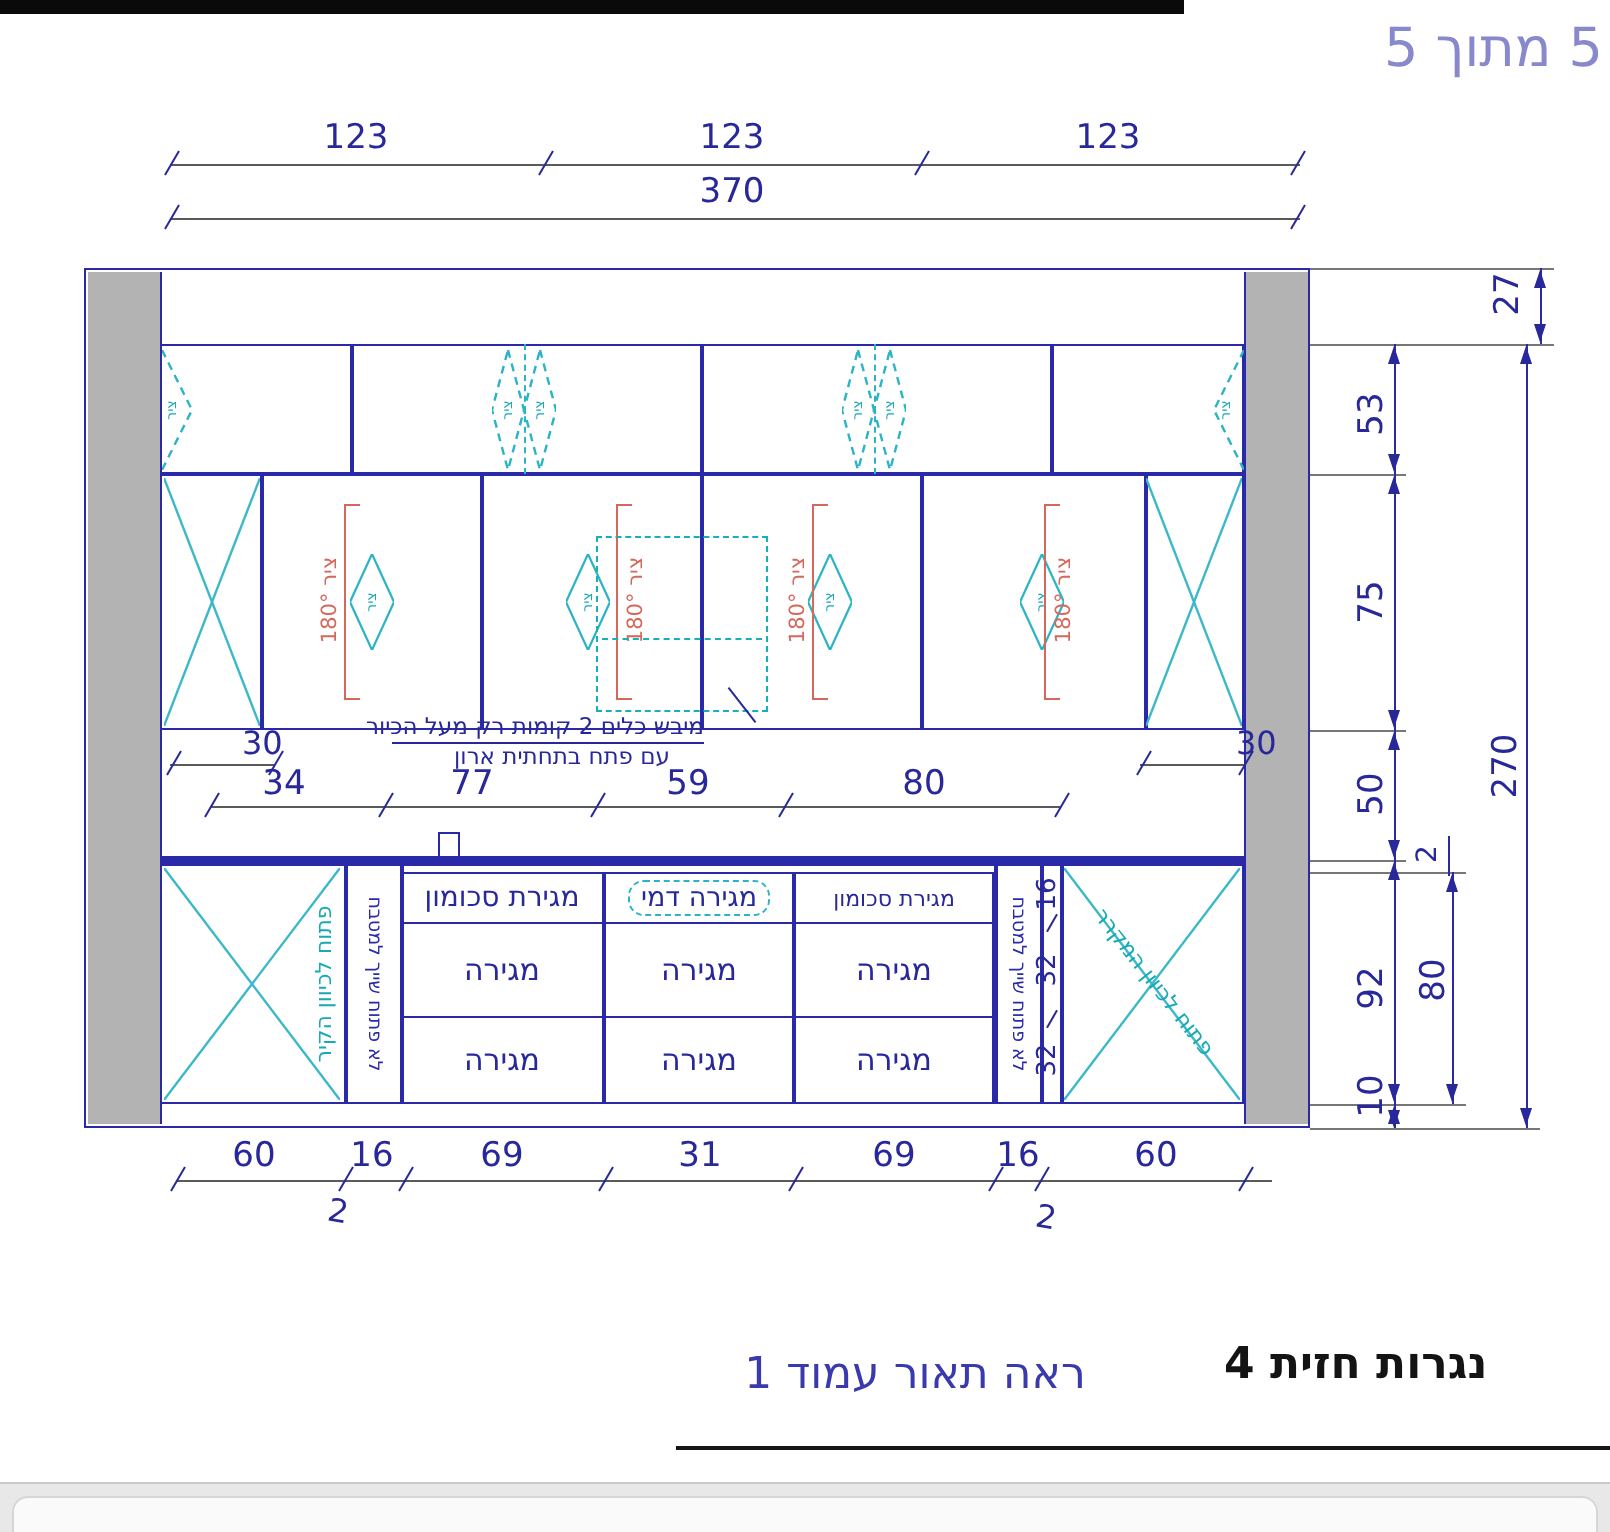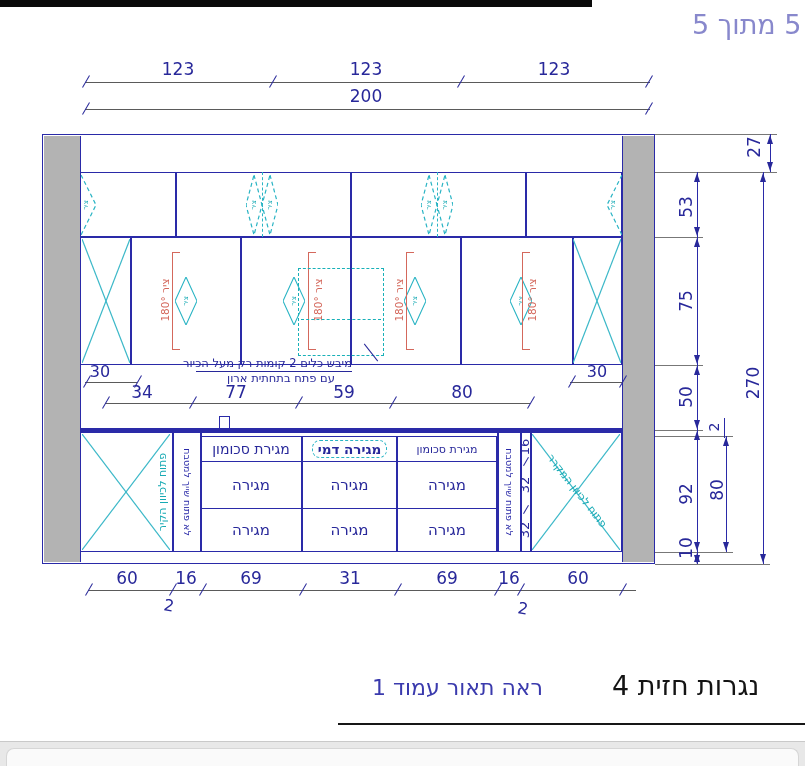--- a/index.html
+++ b/index.html
@@ -1,20 +1,20 @@
 <!DOCTYPE html>
 <html><head>
 <meta charset="utf-8">
 <style>
   html,body{margin:0;padding:0;background:#fff;}
   #canvas{position:relative;width:805px;height:766px;background:#fff;overflow:hidden;
           font-family:"DejaVu Sans",sans-serif;}
   .abs{position:absolute;}
   .dim{position:absolute;color:#28289a;font-size:17px;white-space:nowrap;text-align:center;}
-  .dimS{position:absolute;color:#28289a;font-size:16px;white-space:nowrap;text-align:center;}
+  .dimS{position:absolute;color:#28289a;font-size:16px;white-space:nowrap;text-align:left;margin-left:36px;}
   .gline{position:absolute;border-top:1.5px solid #5a5a5a;}
   .nline{position:absolute;background:#2a2aa8;}
   .tick{position:absolute;width:14px;border-top:1.7px solid #28289a;transform:rotate(-60deg);}
   .vdim{position:absolute;color:#28289a;font-size:17px;white-space:nowrap;
         transform:translate(-50%,-50%) rotate(-90deg);}
   .wall{position:absolute;background:#b3b3b3;}
   .boxn{position:absolute;border:1.6px solid #2a2aa8;box-sizing:border-box;}
   .divider{position:absolute;width:1.6px;background:#2a2aa8;}
   .dashv{position:absolute;width:0;border-left:1.2px dashed #2ab4c4;}
   .hingeT{position:absolute;color:#17aab4;font-size:7px;white-space:nowrap;
@@ -47,21 +47,21 @@
   <div class="abs" style="left:692px;top:9px;font-size:27px;color:#8888cc;direction:rtl;white-space:nowrap;">5 מתוך 5</div>
 
   <div class="dim" style="left:158px;top:59px;width:40px;">123</div>
   <div class="dim" style="left:346px;top:59px;width:40px;">123</div>
   <div class="dim" style="left:534px;top:59px;width:40px;">123</div>
   <div class="gline" style="left:85px;top:82px;width:565px;"></div>
   <div class="tick" style="left:79px;top:81px;"></div>
   <div class="tick" style="left:266px;top:81px;"></div>
   <div class="tick" style="left:454px;top:81px;"></div>
   <div class="tick" style="left:642px;top:81px;"></div>
-  <div class="dim" style="left:346px;top:86px;width:40px;">200</div>
+  <div class="dim" style="left:346px;top:86px;width:40px;">370</div>
   <div class="gline" style="left:85px;top:109px;width:565px;"></div>
   <div class="tick" style="left:79px;top:108px;"></div>
   <div class="tick" style="left:642px;top:108px;"></div>
 
   <div class="boxn" style="left:42px;top:134px;width:613px;height:430px;"></div>
   <div class="wall" style="left:44px;top:136px;width:36px;height:426px;border-right:1.6px solid #2a2aa8;"></div>
   <div class="wall" style="left:622px;top:136px;width:31px;height:426px;border-left:1.6px solid #2a2aa8;"></div>
 
 
   <div class="boxn" style="left:80px;top:172px;width:542px;height:65px;"></div>
@@ -181,21 +181,21 @@
 
   <span class="stripnote" style="left:187px;top:492px;">לא פתוח שייך למטבח</span>
 
   <div class="drawcol" style="left:200px;top:436px;width:102px;height:116px;">
     <div class="drow" style="height:25px;font-size:14px;">מגירת סכומון</div>
     <div class="drow" style="height:47px;font-size:15px;">מגירה</div>
     <div class="drow" style="height:41px;font-size:15px;border-bottom:none;">מגירה</div>
   </div>
   <div class="drawcol" style="left:302px;top:436px;width:95px;height:116px;">
     <div class="drow" style="height:25px;font-size:13.5px;">
-      <span style="border:1.3px dashed #2ab4c4;border-radius:8px;padding:0 5px;font-weight:bold;">מגירה דמי</span>
+      <span style="border:1.3px dashed #2ab4c4;border-radius:8px;padding:0 5px;">מגירה דמי</span>
     </div>
     <div class="drow" style="height:47px;font-size:15px;">מגירה</div>
     <div class="drow" style="height:41px;font-size:15px;border-bottom:none;">מגירה</div>
   </div>
   <div class="drawcol" style="left:397px;top:436px;width:100px;height:116px;">
     <div class="drow" style="height:25px;font-size:11px;">מגירת סכומון</div>
     <div class="drow" style="height:47px;font-size:15px;">מגירה</div>
     <div class="drow" style="height:41px;font-size:15px;border-bottom:none;">מגירה</div>
   </div>
 
@@ -271,20 +271,20 @@
   <div class="arrU" style="left:767px;top:135px;"></div>
   <div class="arrD" style="left:767px;top:162px;"></div>
   <span class="vdim" style="left:754px;top:147px;">27</span>
 
   <div class="nline" style="left:763px;top:172px;width:1.3px;height:392px;"></div>
   <div class="arrU" style="left:760px;top:173px;"></div>
   <div class="arrD" style="left:760px;top:554px;"></div>
   <span class="vdim" style="left:753px;top:383px;">270</span>
 
   <div class="abs" style="left:350px;top:675px;width:215px;text-align:center;font-size:22px;color:#3a3aad;direction:rtl;white-space:nowrap;">ראה תאור עמוד 1</div>
-  <div class="abs" style="left:612px;top:670px;font-size:27px;color:#141414;direction:rtl;white-space:nowrap;">נגרות חזית 4</div>
+  <div class="abs" style="left:612px;top:670px;font-size:22px;color:#141414;direction:rtl;white-space:nowrap;font-weight:bold;">נגרות חזית 4</div>
   <div class="abs" style="left:338px;top:723px;width:467px;border-top:2px solid #161616;"></div>
 
   <div class="abs" style="left:0;top:741px;width:805px;height:25px;background:#e8e8e8;border-top:1px solid #c9c9c9;">
     <div style="position:absolute;left:6px;top:6px;width:791px;height:19px;background:#fafafa;border:1px solid #d6d6d6;border-bottom:none;border-radius:8px 8px 0 0;"></div>
   </div>
 
 </div>
 
 </body></html>

